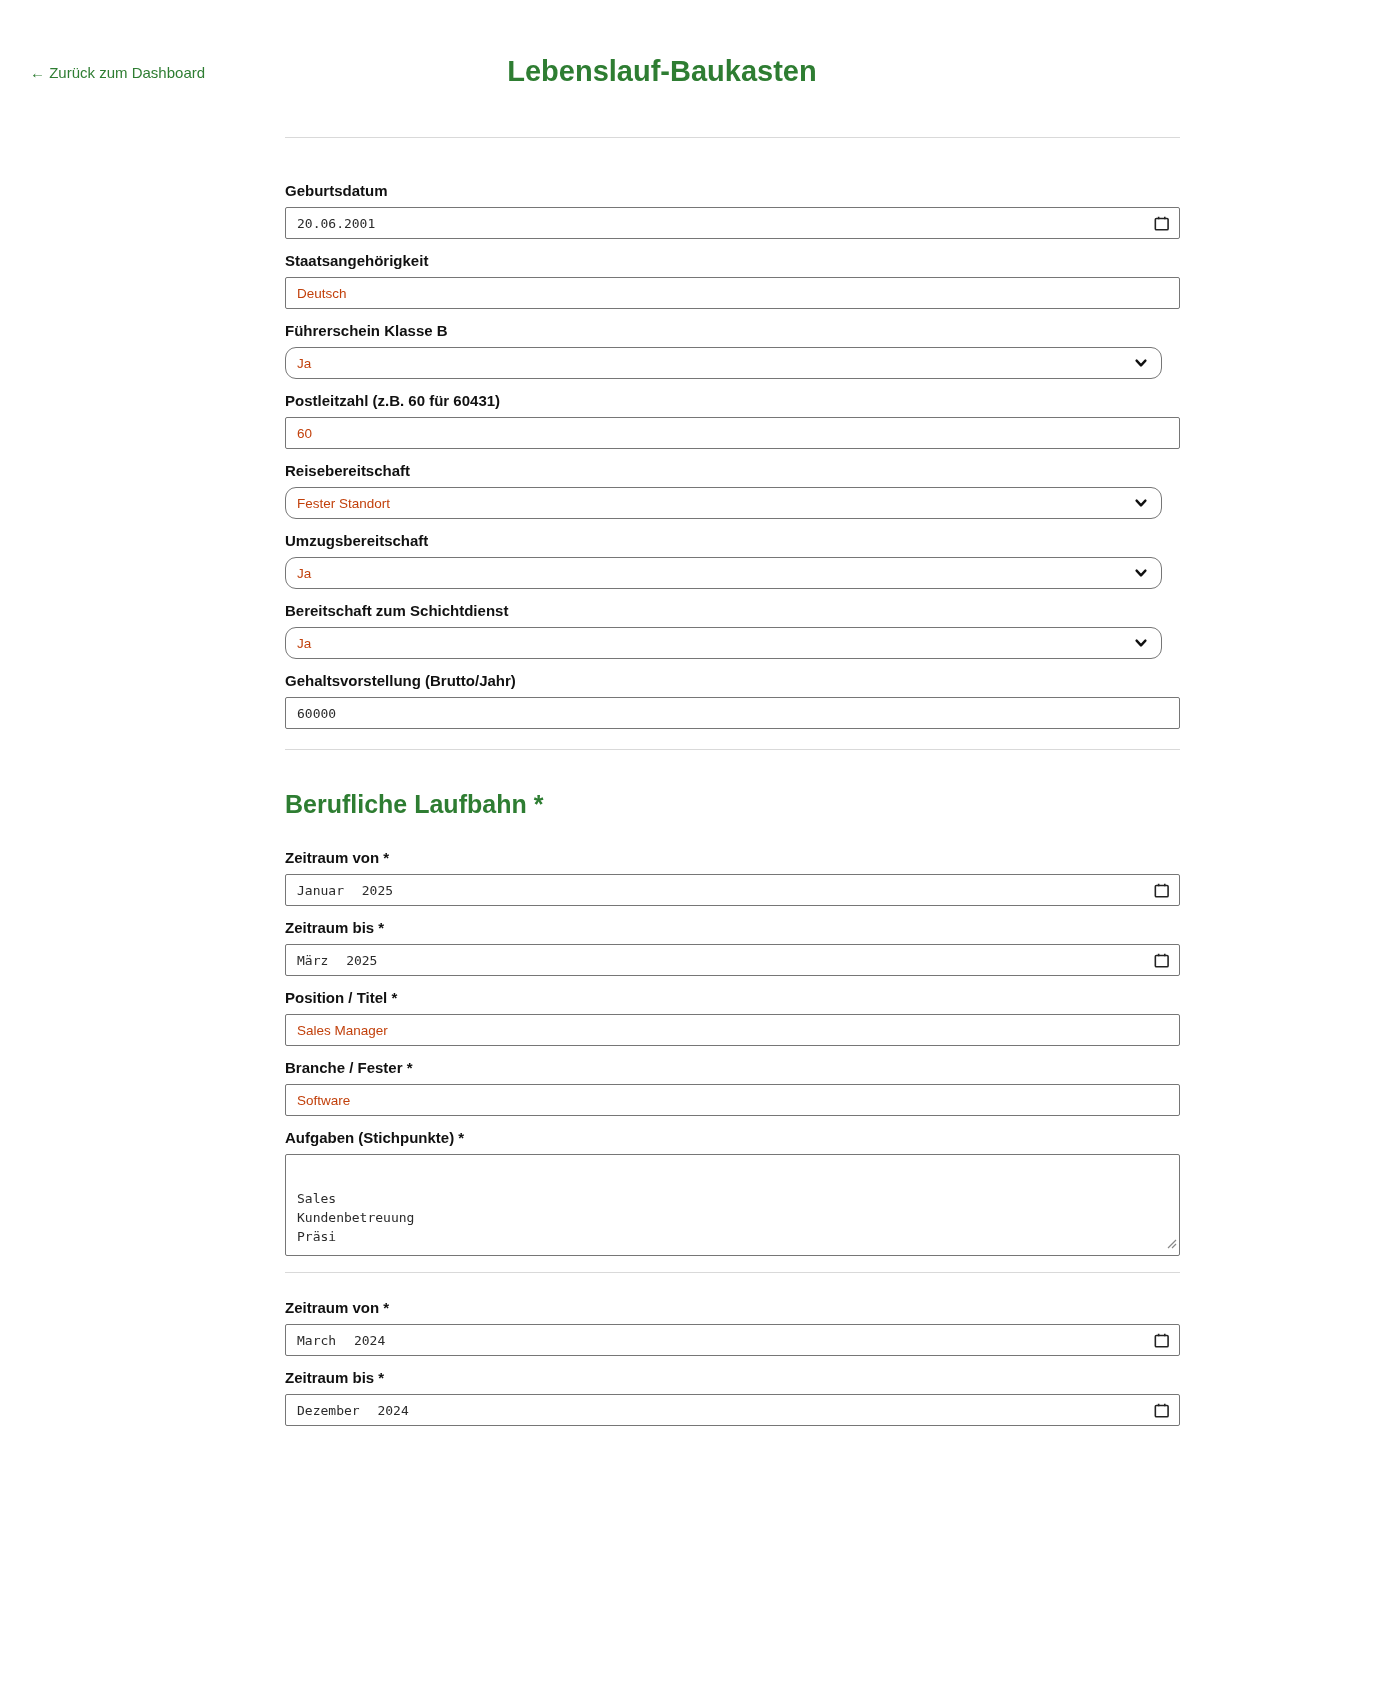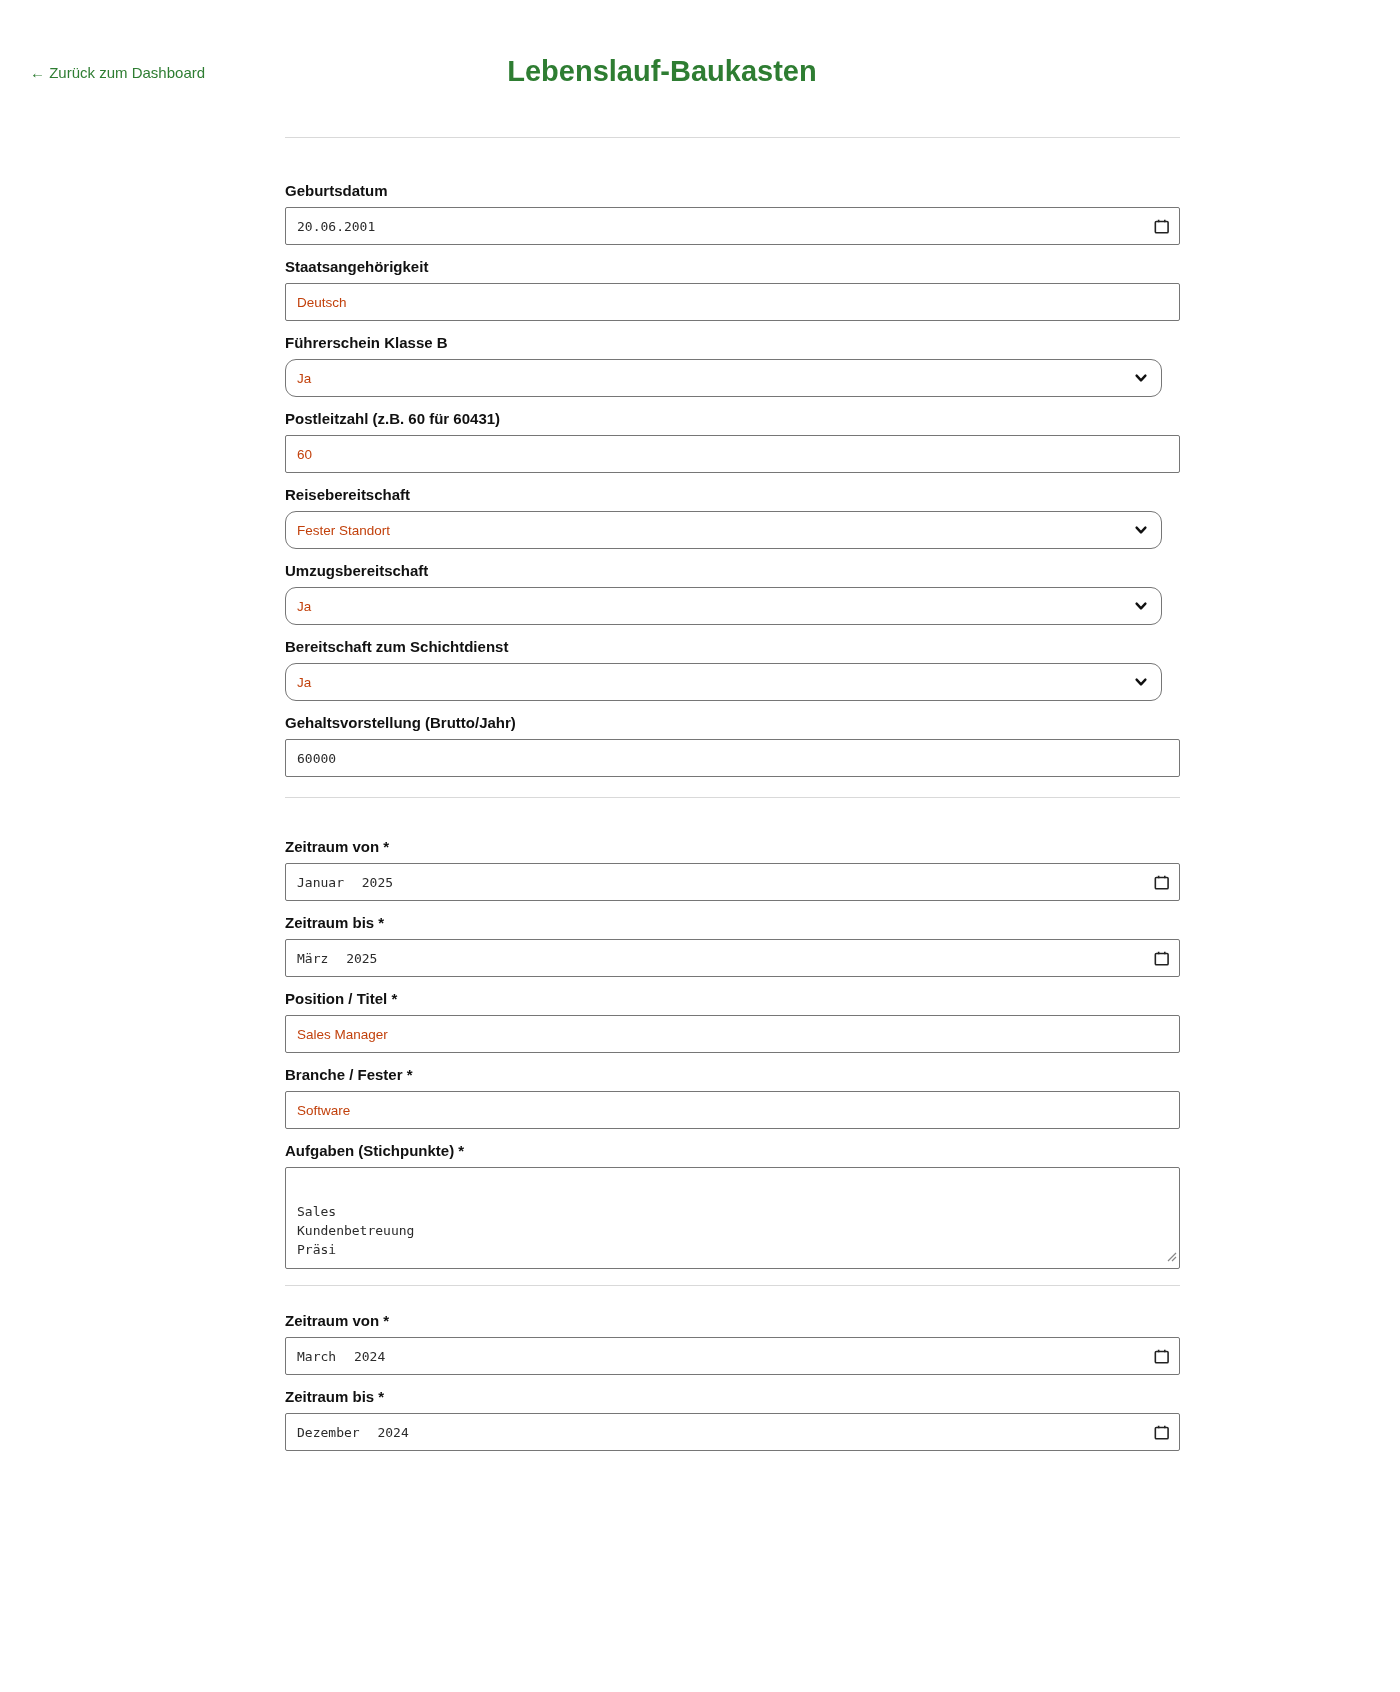--- a/index.html
+++ b/index.html
@@ -20,21 +20,21 @@
   hr.top-div  { margin:49px 0 44px 0; }
   hr.mid-div  { margin:20px 0 40px 0; }
   hr.entry-div{ margin:16px 0 26px 0; }
 
   .section-heading { color:#2e7d32; font-size:25px; font-weight:700; margin:0 0 30px 0; }
 
   .field { margin-bottom:13px; }
   .flabel { display:block; font-size:15px; font-weight:700; color:#111;
             margin-bottom:8px; }
 
-  .box { position:relative; width:100%; height:38px; background:#fff;
+  .box { position:relative; width:100%; height:32px; background:#fff;
          border:1px solid #767676; border-radius:2px;
          display:flex; align-items:center; padding:0 34px 0 11px; cursor:text; }
   .box.select { width:877px; border-radius:11px; cursor:default;text-align:center; }
   .box.area { height:102px; align-items:flex-end; padding:8px 11px; }
 
   .val { font-size:13.5px; color:#c2410c; white-space:pre; }
   .val.mono { font-family:"DejaVu Sans Mono","Liberation Mono",monospace;
               font-size:13px; color:#2b2b2b; }
   .box.picker .val { word-spacing:10px; }
   .val.pre { white-space:pre; line-height:1.45; }
@@ -150,20 +150,21 @@
 
   <div class="field">
     <label class="flabel">Gehaltsvorstellung (Brutto/Jahr)</label>
     <div class="box">
       <span class="val mono">60000</span>
     </div>
   </div>
 
   <hr class="divider mid-div">
 
+  <h2 class="section-heading">Berufliche Laufbahn *</h2>
 
   <div class="field">
     <label class="flabel">Zeitraum von *</label>
     <div class="box picker">
       <span class="val mono">Januar 2025</span>
       <span class="icon cal">
         <svg width="17" height="17" viewBox="0 0 16 16">
             <use href="#ico-cal"></use>
           </svg>
       </span>

